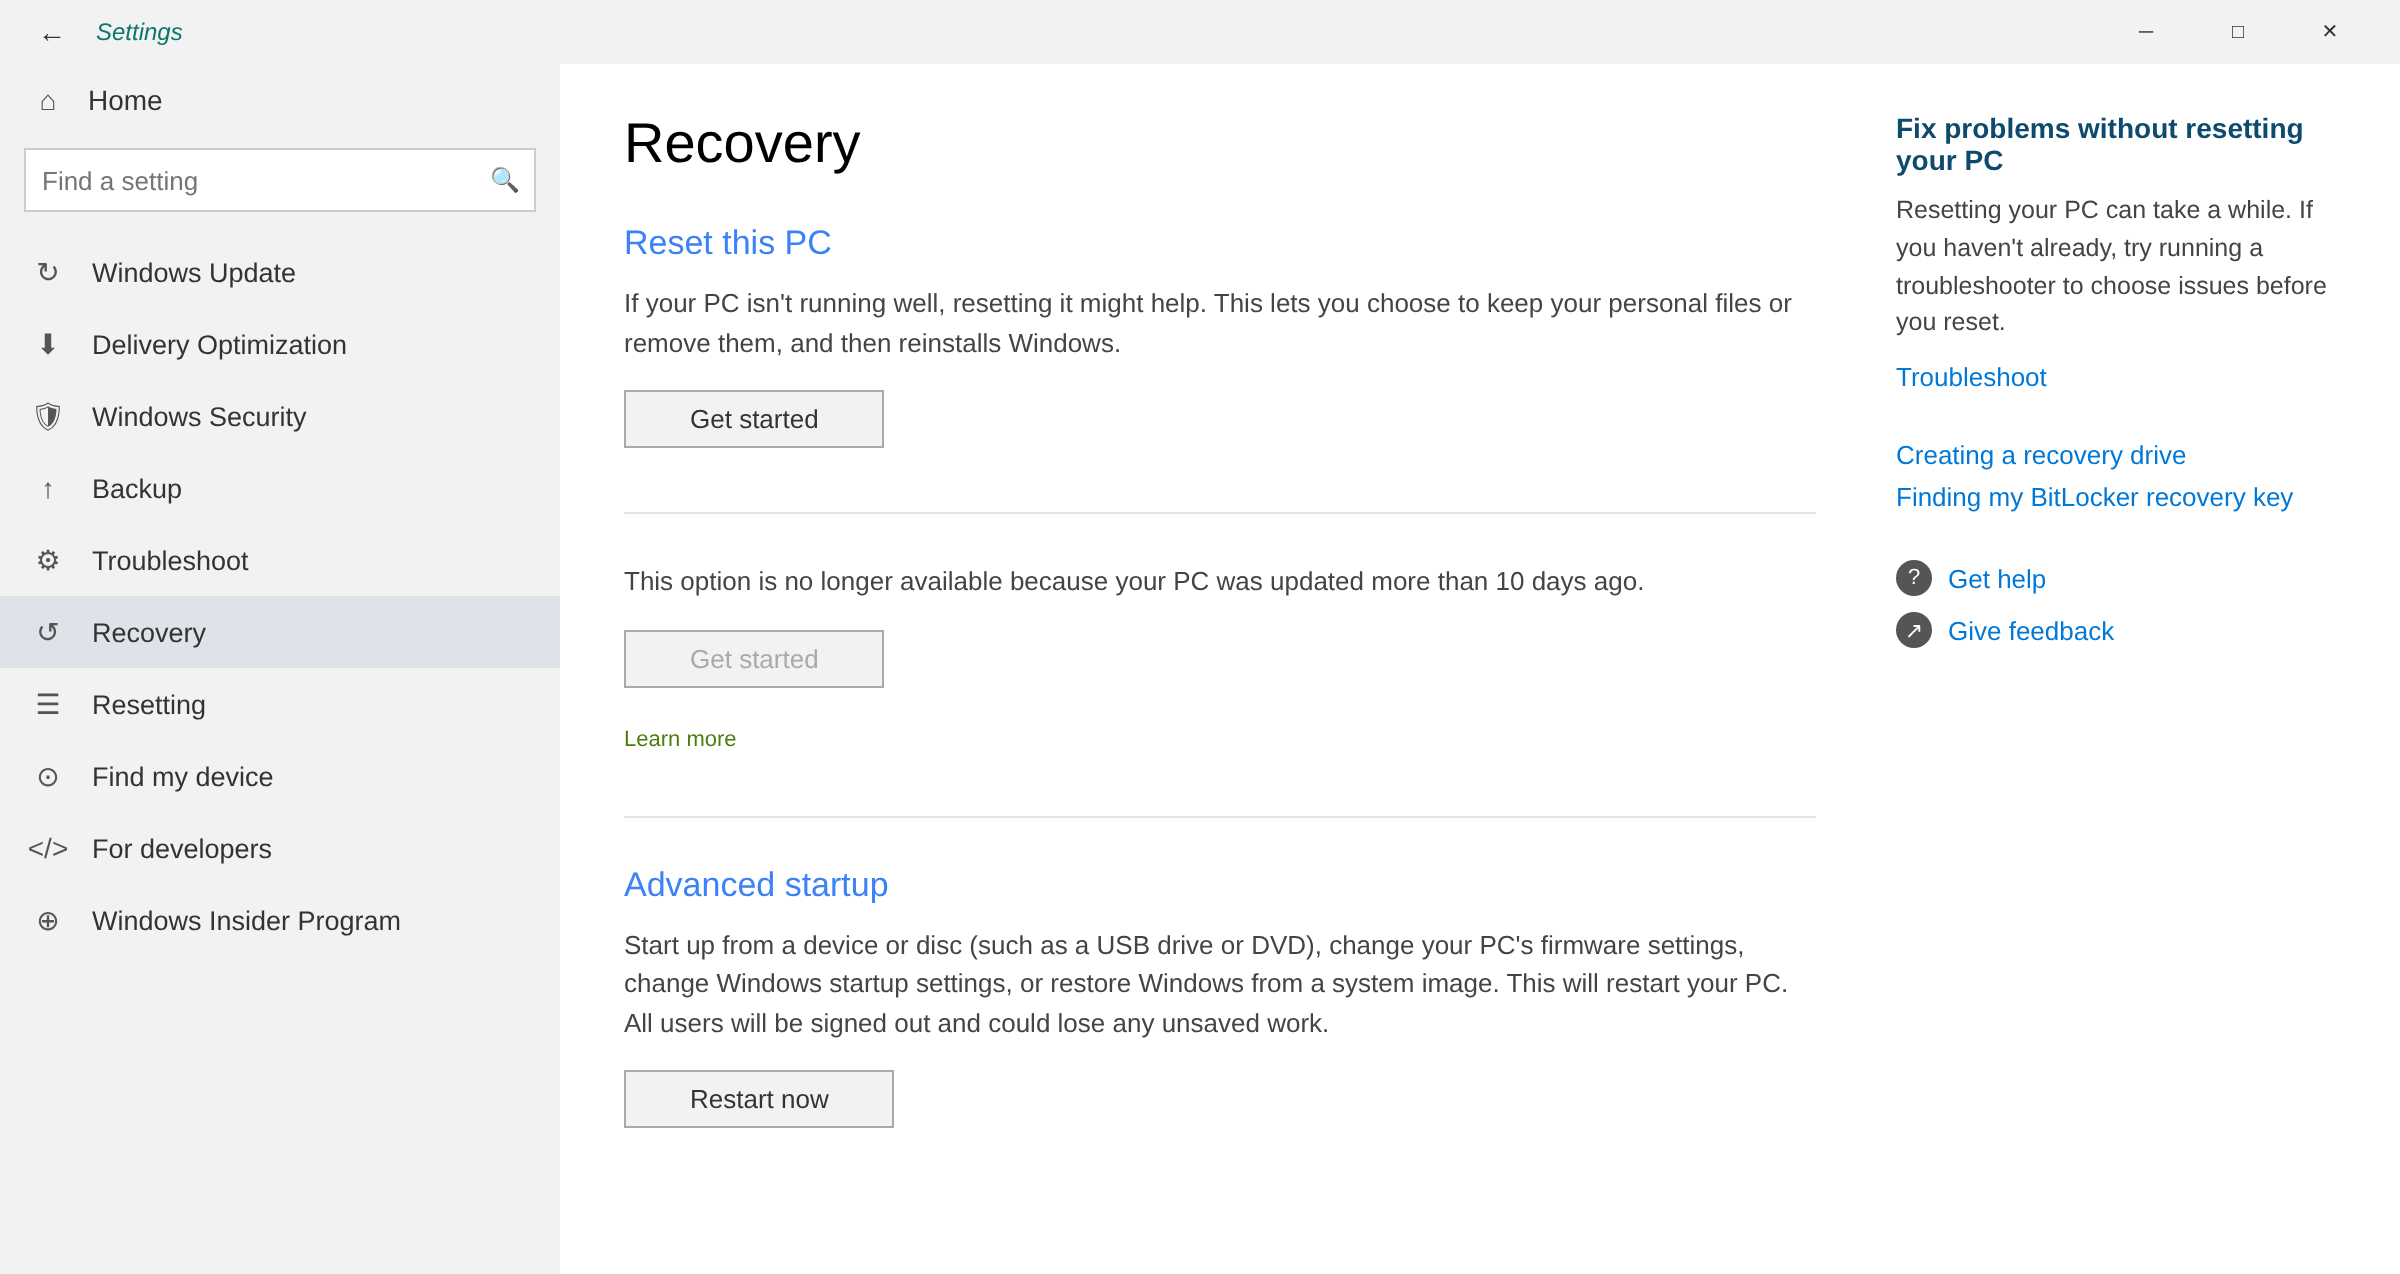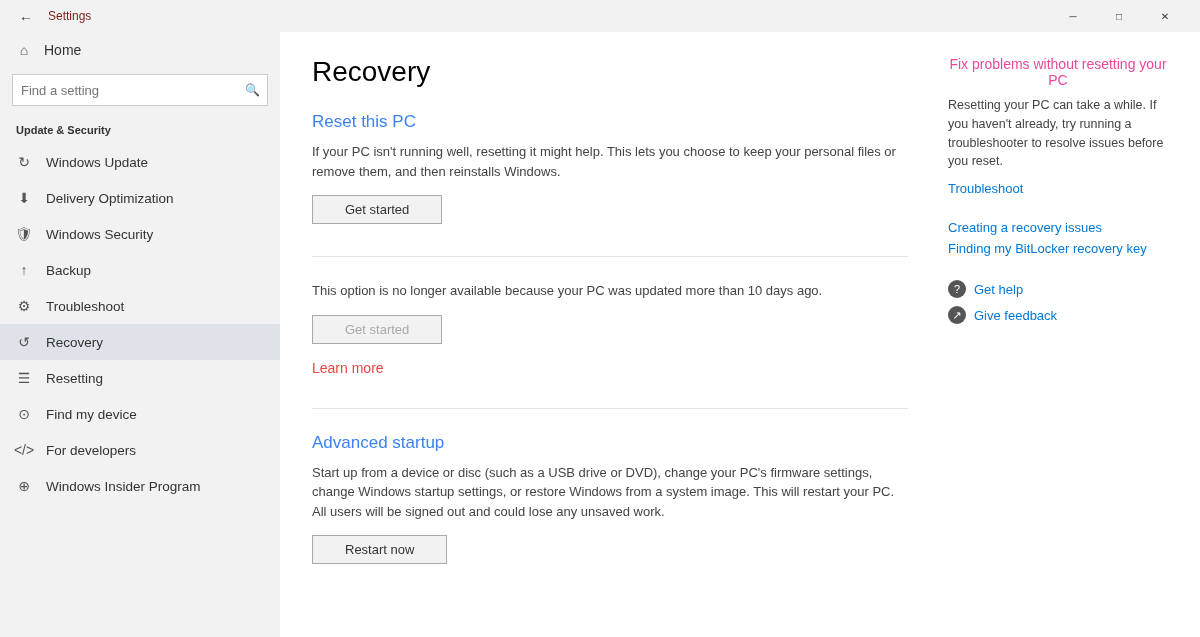--- a/index.html
+++ b/index.html
@@ -34,21 +34,22 @@
       height: 28px;
       display: flex;
       align-items: center;
       justify-content: center;
       cursor: pointer;
       border-radius: 2px;
       color: #333;
     }
     .titlebar-title {
       font-size: 12px;
-      color: #7f1d1d;
+      color: #0f766e;
+      font-style: italic;
     }
     .titlebar-controls {
       display: flex;
       align-items: center;
     }
     .titlebar-btn {
       width: 46px;
       height: 32px;
       display: flex;
       align-items: center;
@@ -195,33 +196,32 @@
       margin-bottom: 32px;
     }
 
     .section-divider {
       border: none;
       border-top: 1px solid #e5e5e5;
       margin-bottom: 24px;
     }
 
     .learn-more-link {
-      color: #ef4444;
-      cursor: pointer;
-      font-size: 14px;
+      color: #4d7c0f;
+      cursor: pointer;
+      font-size: 11px;
       text-decoration: none;
     }
 
     
     .right-panel-title {
       font-size: 14px;
-      font-weight: 400;
-      color: #ec4899;
+      font-weight: 700;
+      color: #0c4a6e;
       margin-bottom: 8px;
-      text-align: center;
     }
     .right-panel-desc {
       font-size: 12.5px;
       color: #444;
       line-height: 1.5;
       margin-bottom: 10px;
     }
     .right-link {
       display: block;
       color: #0078d7;
@@ -290,21 +290,20 @@
     <div class="sidebar-home">
       <span class="sidebar-icon">⌂</span>
       <span>Home</span>
     </div>
 
     <div class="sidebar-search">
       <input type="text" placeholder="Find a setting" style="">
       <span class="search-icon">🔍</span>
     </div>
 
-    <div class="sidebar-section-title">Update &amp; Security</div>
 
     <div class="sidebar-item">
       <span class="sidebar-icon">↻</span>
       <span>Windows Update</span>
     </div>
     <div class="sidebar-item">
       <span class="sidebar-icon">⬇</span>
       <span>Delivery Optimization</span>
     </div>
     <div class="sidebar-item">
@@ -365,26 +364,26 @@
       <div class="section-block">
         <h2 class="section-title">Advanced startup</h2>
         <p class="section-desc">Start up from a device or disc (such as a USB drive or DVD), change your PC's firmware settings, change Windows startup settings, or restore Windows from a system image. This will restart your PC. All users will be signed out and could lose any unsaved work.</p>
         <button class="btn-action">Restart now</button>
       </div>
     </div>
 
     <div class="content-right">
       <div class="right-section">
         <div class="right-panel-title">Fix problems without resetting your PC</div>
-        <p class="right-panel-desc">Resetting your PC can take a while. If you haven't already, try running a troubleshooter to resolve issues before you reset.</p>
+        <p class="right-panel-desc">Resetting your PC can take a while. If you haven't already, try running a troubleshooter to choose issues before you reset.</p>
         <a class="right-link">Troubleshoot</a>
       </div>
 
       <div class="right-section">
-        <a class="right-link">Creating a recovery issues</a>
+        <a class="right-link">Creating a recovery drive</a>
         <a class="right-link">Finding my BitLocker recovery key</a>
       </div>
 
       <div class="right-section">
         <div class="help-icon-row">
           <div class="help-icon">?</div>
           <a class="help-icon-link">Get help</a>
         </div>
         <div class="help-icon-row">
           <div class="help-icon">↗</div>

